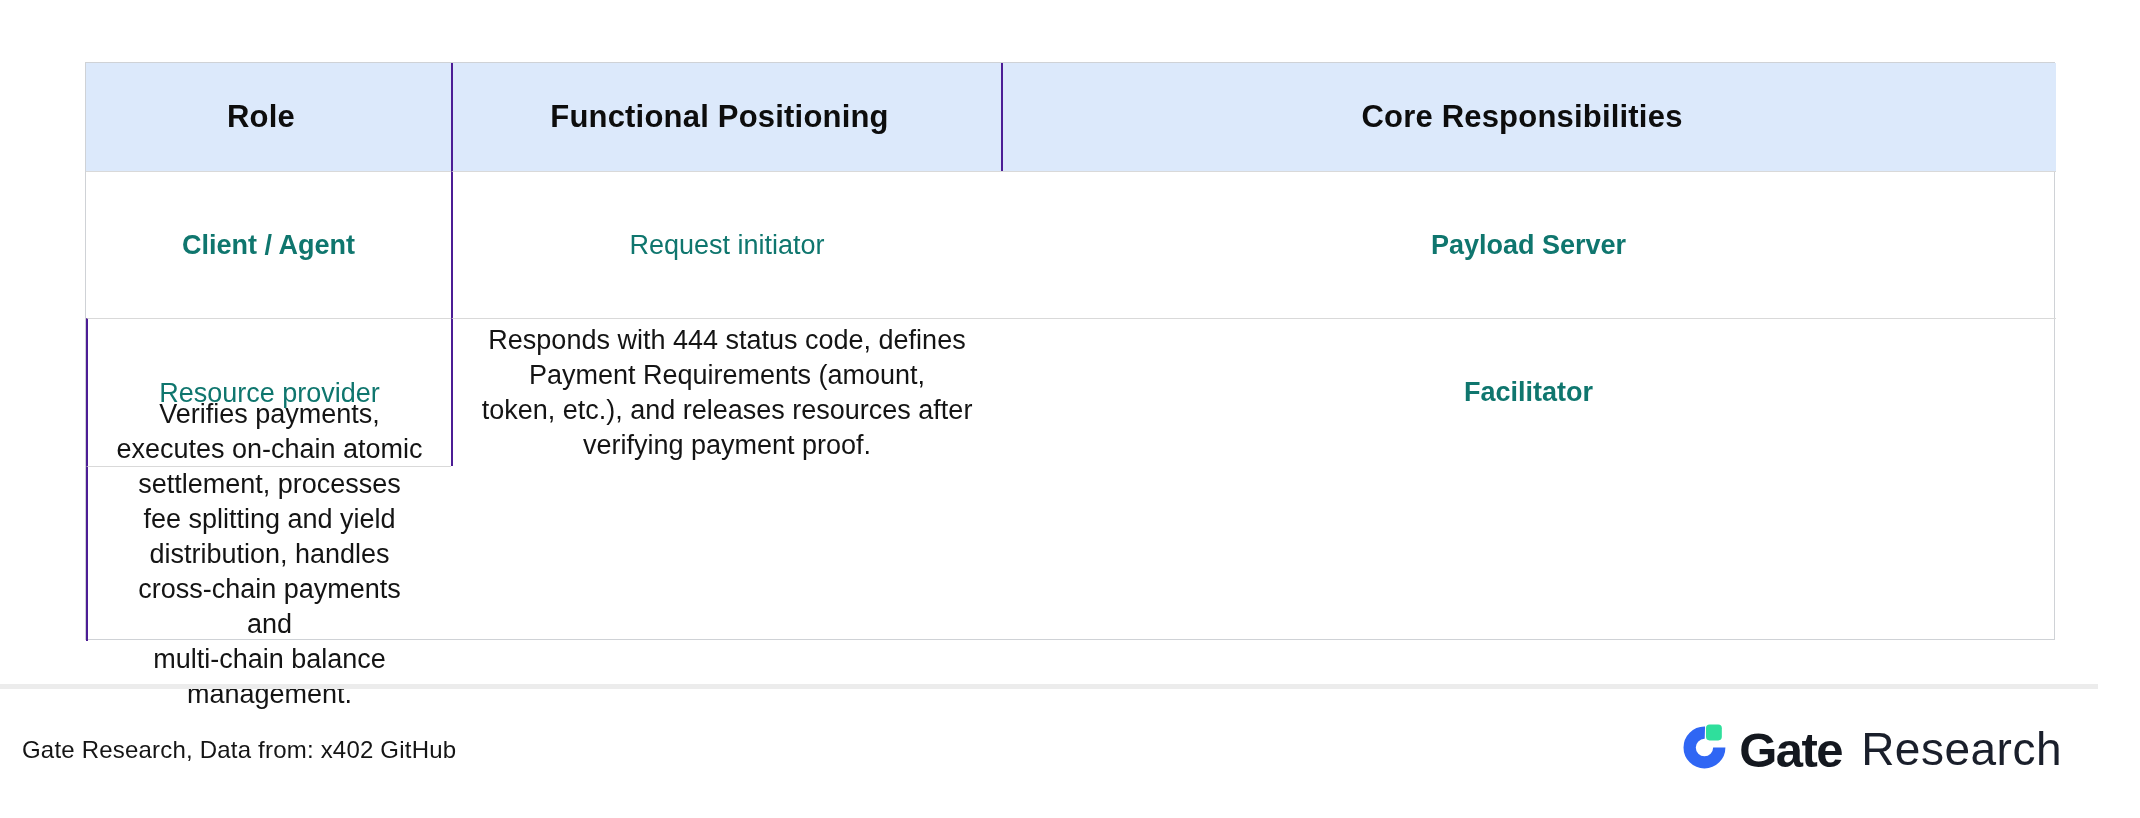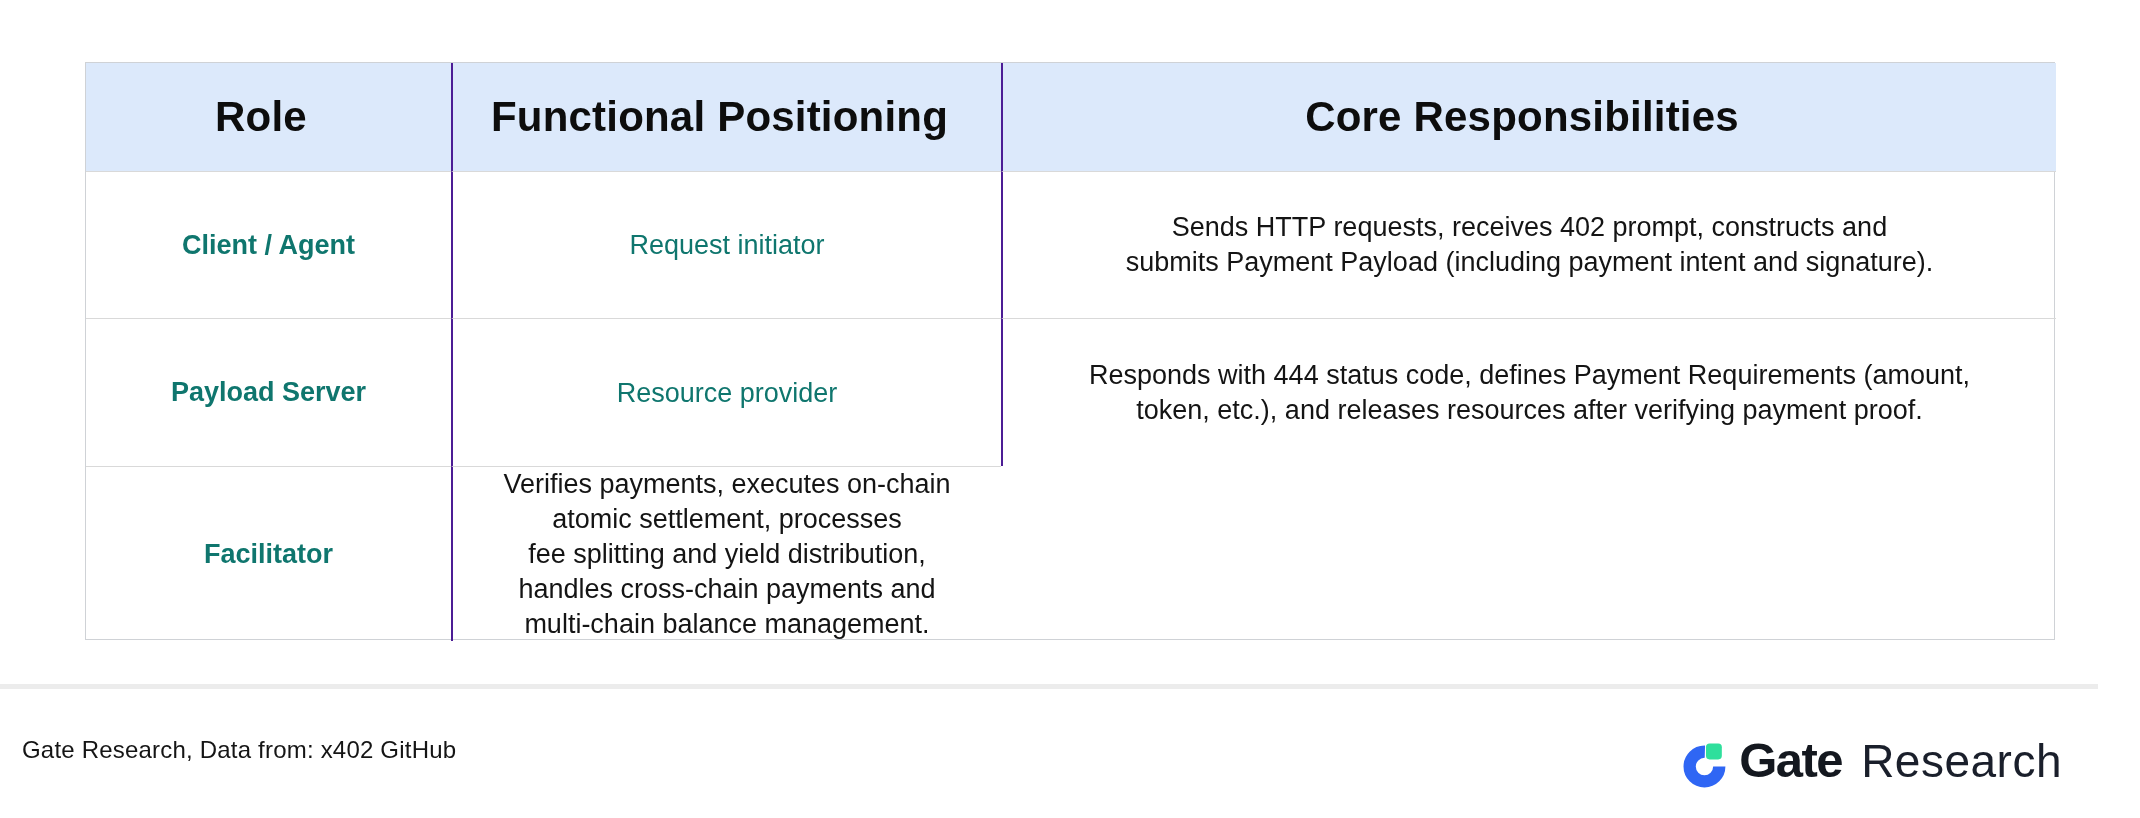--- a/index.html
+++ b/index.html
@@ -16,37 +16,37 @@
     border:1px solid #cfd2d6;
     background:#ffffff;
   }
   .cell {
     display:flex; align-items:center; justify-content:center;
     text-align:center; padding:0 26px;
     border-left:2px solid #4c1d95; border-top:1px solid #d9d9d9;
   }
   .cell.first-col { border-left:none; }
   .cell.header-row { border-top:none; background:#dce9fb; }
-  .th { font-weight:bold; font-size:42px; letter-spacing:0.2px; color:#0d0d0d;padding-left:11px; }
+  .th { font-weight:bold; font-size:31px; letter-spacing:0.2px; color:#0d0d0d;padding-left:11px; }
   .role { font-weight:bold; font-size:27px; color:#0f766e; }
   .pos  { font-size:27px; line-height:36px; white-space:pre-line; color:#0f766e; }
   .resp { font-size:27px; line-height:35px; white-space:pre-line; color:#141414; }
 
   
   .footer-divider {
     position:absolute; left:0; top:684px; width:2098px; height:5px;
     background:#ececec;
   }
   .source {
     position:absolute; left:22px; top:736px;
     font-size:24px; color:#151515; letter-spacing:0.2px;
   }
   .logo {
     position:absolute; right:78px; top:722px; height:66px;
-    display:flex; align-items:flex-end;
+    display:flex; align-items:flex-start;
   }
   .logo svg { display:block; margin-right:9px; }
   .logo .brand {
     font-size:49px; font-weight:bold; letter-spacing:-1.5px; color:#14181f;
   }
   .logo .suffix {
     font-size:46px; font-weight:normal; margin-left:19px;
     letter-spacing:0.5px; color:#1a1f2b;
   }
 </style>
@@ -56,22 +56,20 @@
 <div class="figure">
 
   <div class="tbl">
 
     <div class="cell header-row first-col th">Role</div>
     <div class="cell header-row th">Functional Positioning</div>
     <div class="cell header-row th">Core Responsibilities</div>
 
     <div class="cell first-col role">Client / Agent</div>
     <div class="cell pos">Request initiator</div>
-    <div class="cell resp">Sends HTTP requests, receives 402 prompt, constructs and
-submits Payment Payload (including payment intent and signature).</div>
 
     <div class="cell first-col role">Payload Server</div>
     <div class="cell pos">Resource provider</div>
     <div class="cell resp">Responds with 444 status code, defines Payment Requirements (amount,
 token, etc.), and releases resources after verifying payment proof.</div>
 
     <div class="cell first-col role">Facilitator</div>
     <div class="cell resp">Verifies payments, executes on-chain atomic settlement, processes
 fee splitting and yield distribution, handles cross-chain payments and
 multi-chain balance management.</div>

